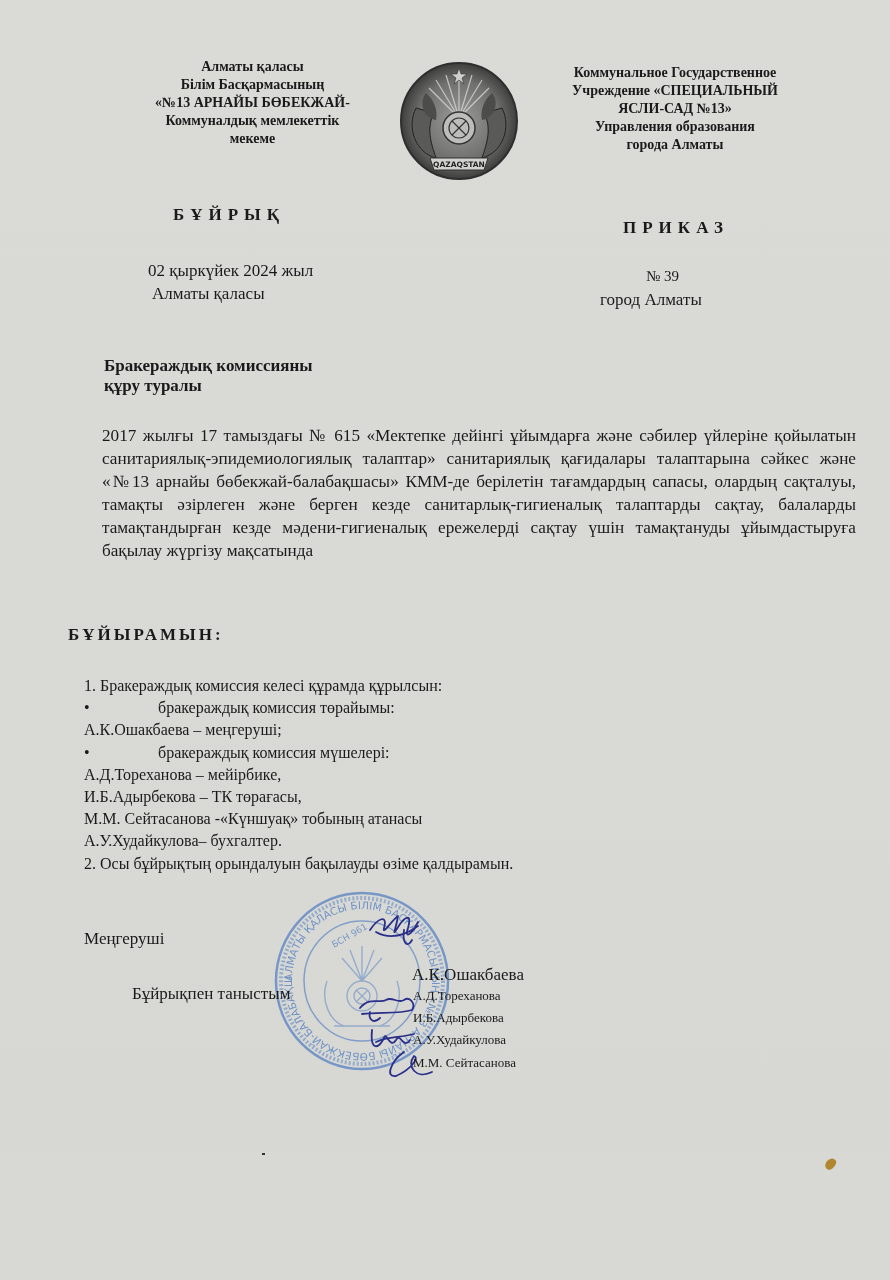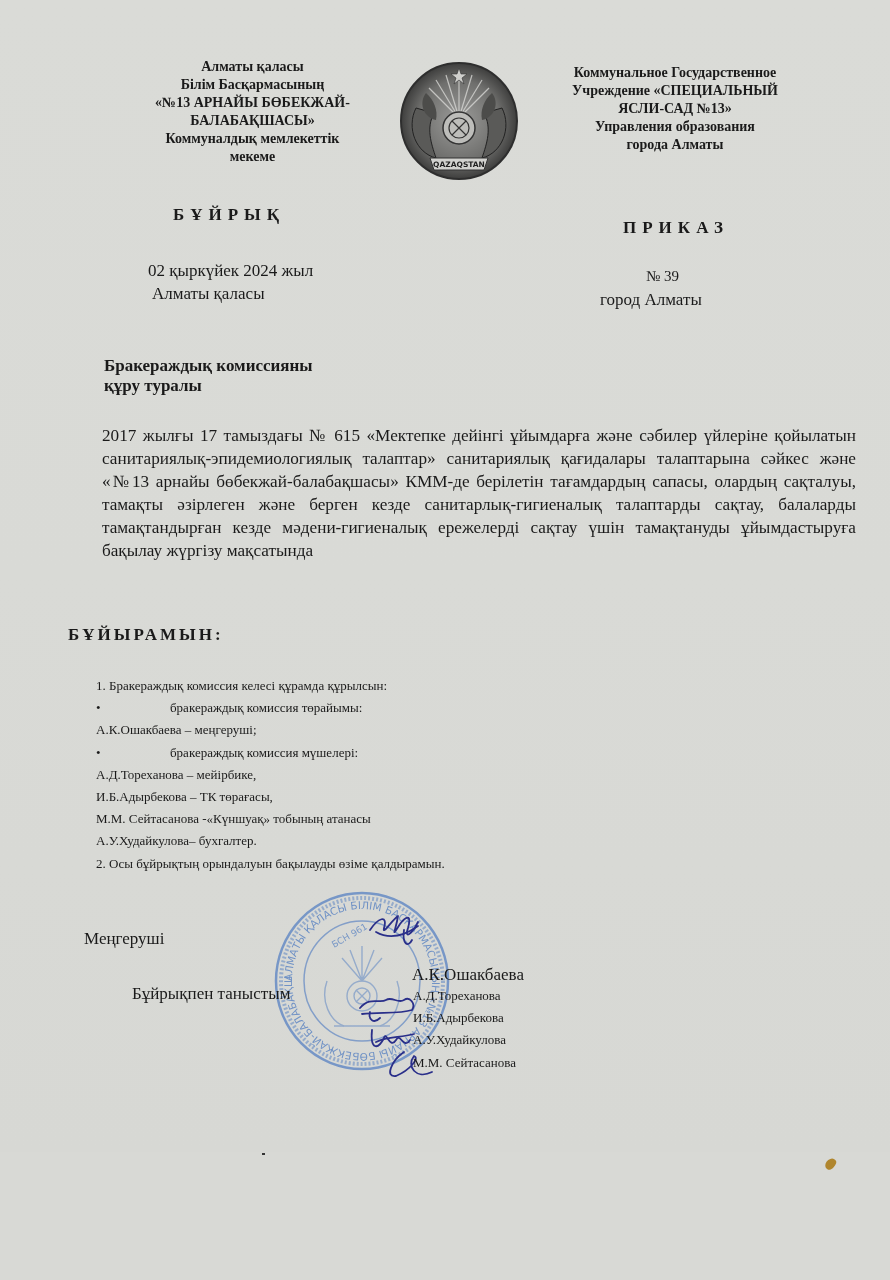--- a/index.html
+++ b/index.html
@@ -76,22 +76,22 @@
       text-align: justify;
       text-align-last: left;
     }
 
     .ordains {
       left: 68px; top: 625px;
       font-weight: bold; font-size: 17px; letter-spacing: 3px;
     }
 
     .items {
-      left: 96px; top: 675px; width: 700px;
-      font-size: 13px; line-height: 22.2px;
+      left: 84px; top: 675px; width: 700px;
+      font-size: 16px; line-height: 22.2px;
     }
     .items .row { white-space: nowrap; }
     .items .bullet-row { padding-left: 0; }
     .items .bullet-row .dot { display: inline-block; width: 74px; }
 
     .sig-label { font-size: 17px; line-height: 22px; }
     .sig-head-label { left: 84px; top: 928px; }
     .sig-head-name { left: 412px; top: 930px; margin-top: 34px; }
     .ack-label { left: 96px; top: 983px; margin-left: 36px; }
     .ack-names {
@@ -120,21 +120,20 @@
   </style>
 </head>
 <body>
 
 <div class="page">
 
   <div class="abs hdr-left">
     <div>Алматы қаласы</div>
     <div>Білім Басқармасының</div>
     <div>«№13 АРНАЙЫ БӨБЕКЖАЙ-</div>
-    <div>БАЛАБАҚШАСЫ»</div>
     <div>Коммуналдық мемлекеттік</div>
     <div>мекеме</div>
   </div>
 
   <div class="abs emblem">
     <svg width="126" height="126" viewBox="0 0 126 126">
       <defs>
         <radialGradient id="eg" cx="50%" cy="50%" r="50%">
           <stop offset="0%" stop-color="#9c9c9a"></stop>
           <stop offset="70%" stop-color="#6f6f6d"></stop>

